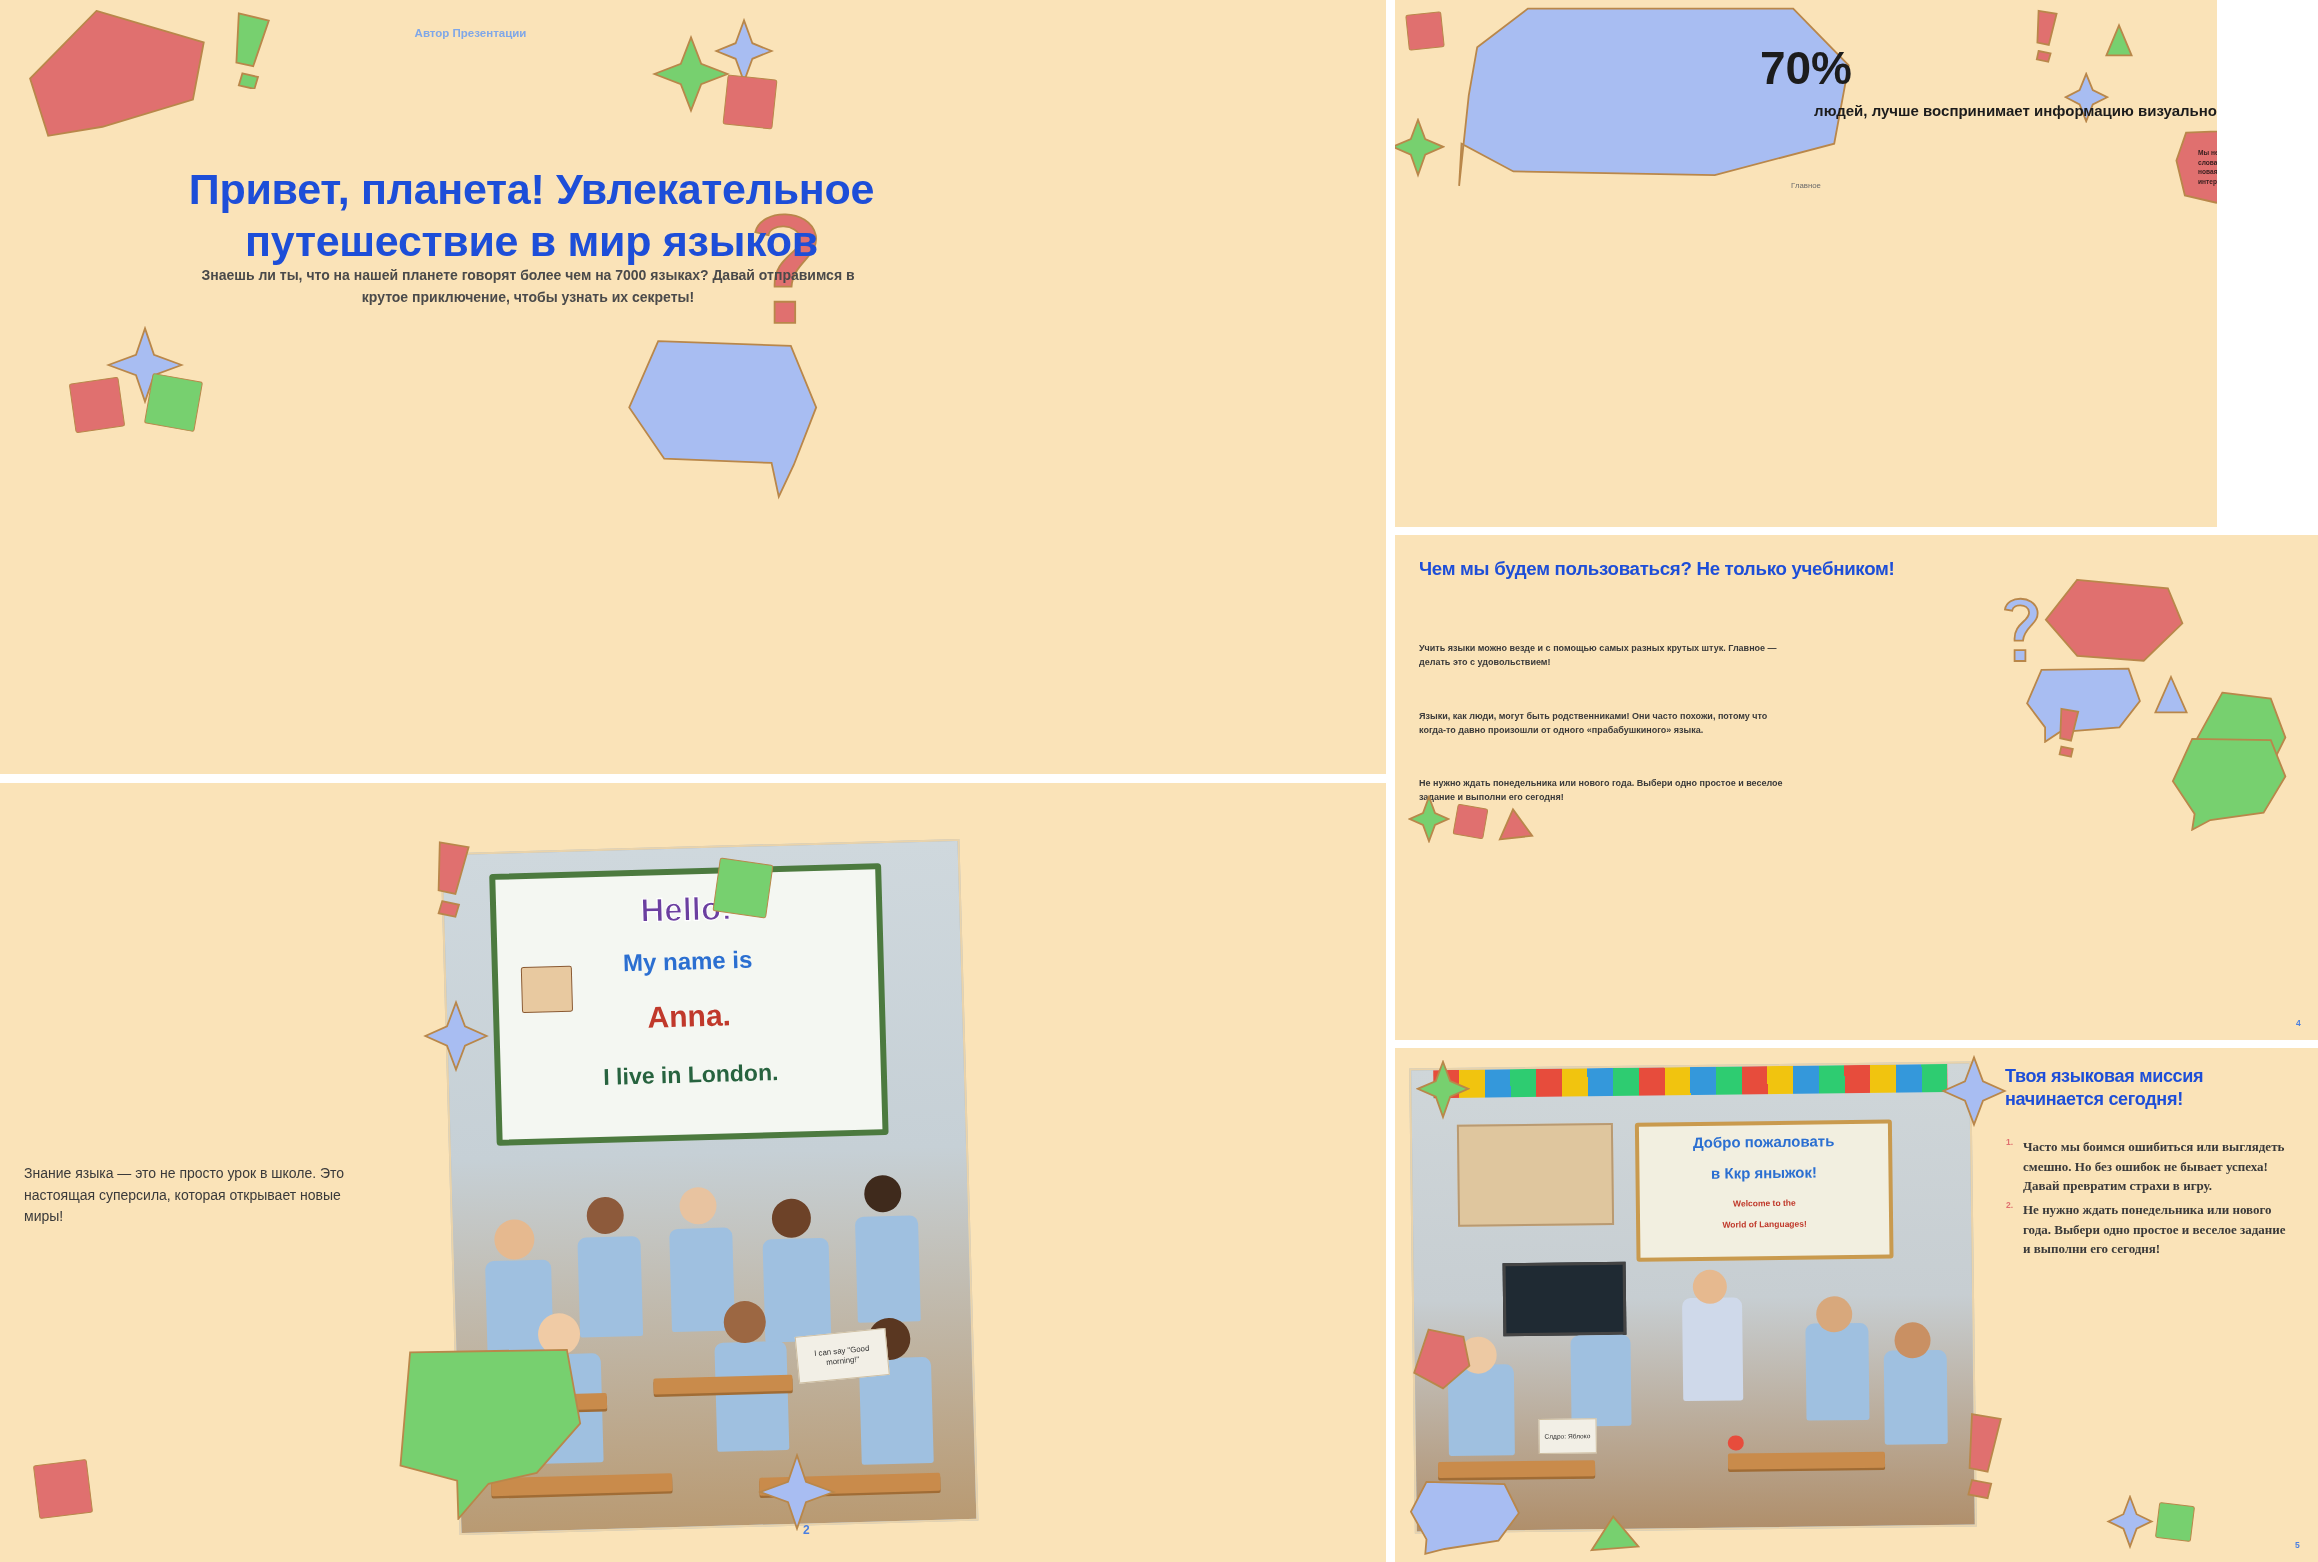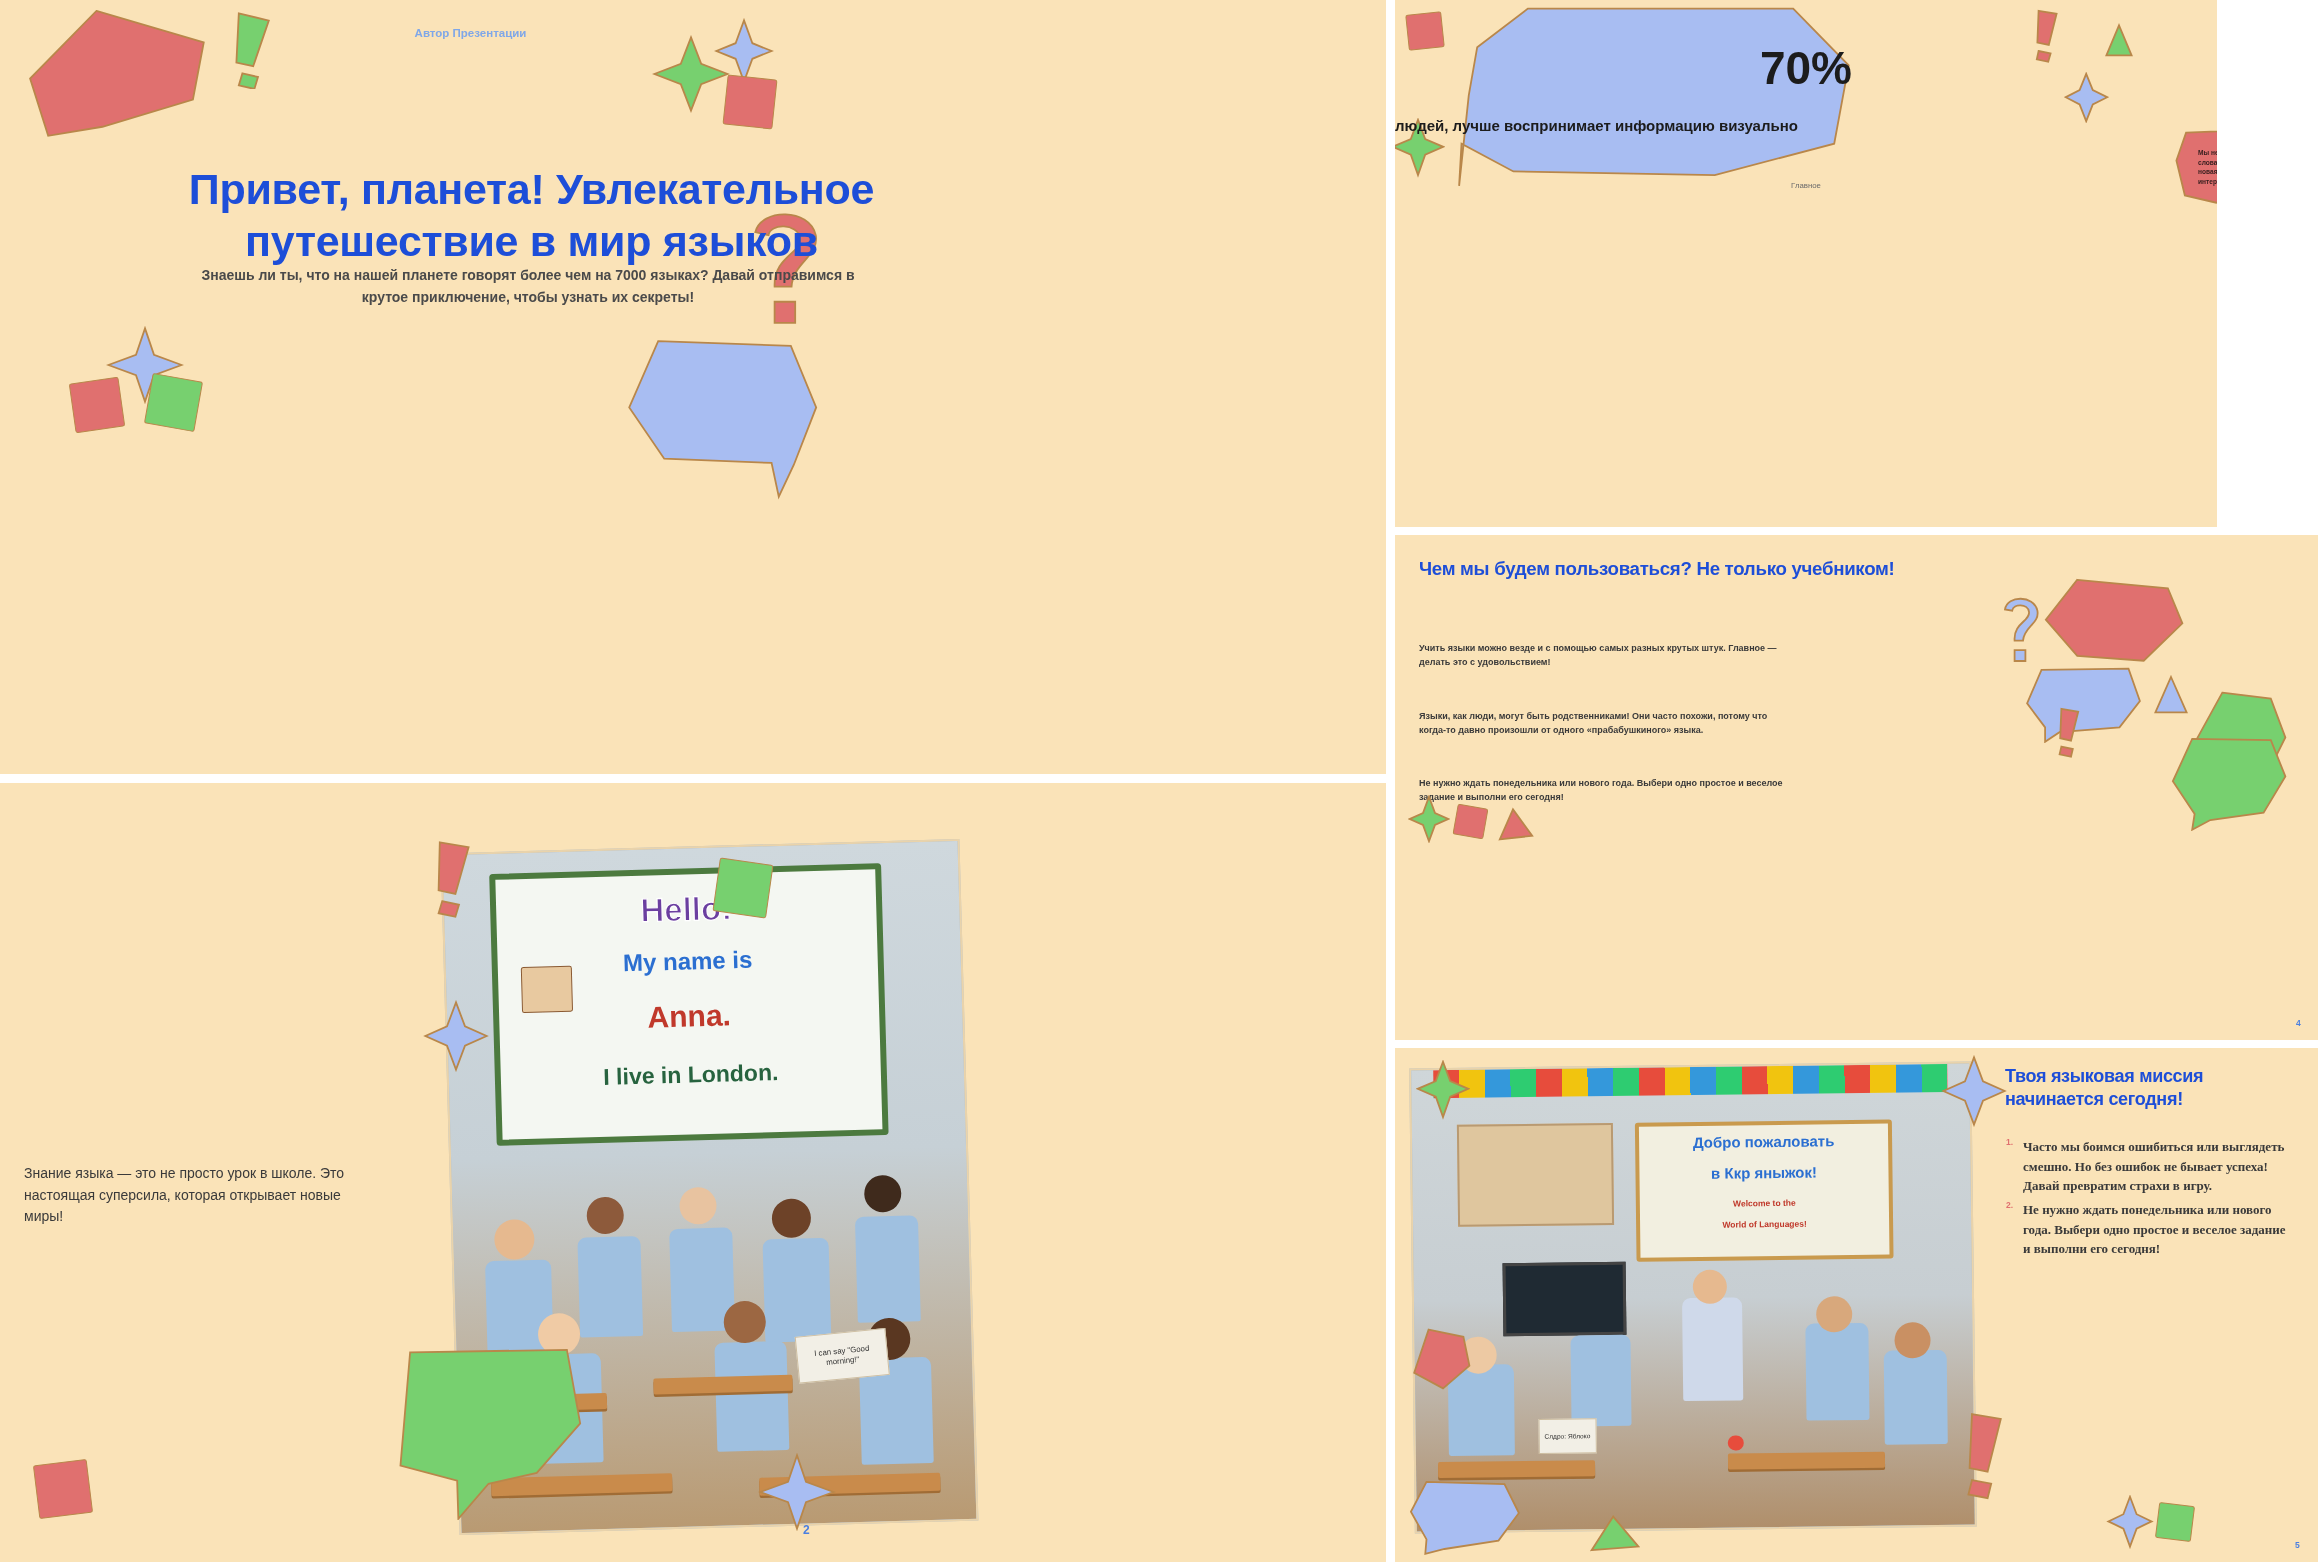--- a/index.html
+++ b/index.html
@@ -100,22 +100,22 @@
     color: #333; display: flex; align-items: center; justify-content: center;
     text-align: center; font-size: 7.8px; line-height: 1.2; padding: 2.4px;
   }
 
   
   #s3-pct {
     position: absolute; left: 0; top: 41px; width: 100%;
     text-align: center; color: #1c1c1c; font-size: 46px; font-weight: bold;
   }
   #s3-cap {
-    position: absolute; left: 0; top: 116px; width: 100%;
-    text-align: left; color: #1c1c1c; font-size: 15px; font-weight: bold;
+    position: absolute; left: 0; top: 101px; width: 100%;
+    text-align: right; color: #1c1c1c; font-size: 15px; font-weight: bold;
     line-height: 1.35;
   }
   #s3-src {
     position: absolute; left: 0; top: 181px; width: 100%;
     text-align: center; color: #6a6a6a; font-size: 7.8px;
   }
   #s3-redtext {
     position: absolute; left: 803px; top: 148px; width: 97px;
     color: #3a2020; font-size: 6.6px; line-height: 1.45; font-weight: 600;
   }

